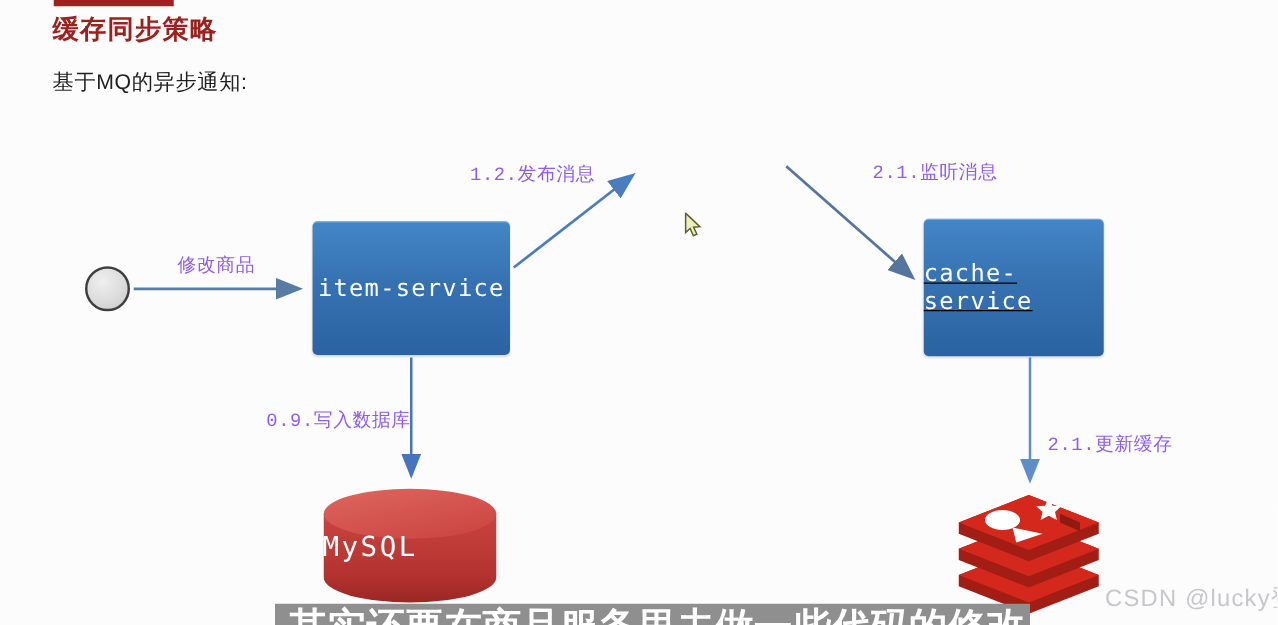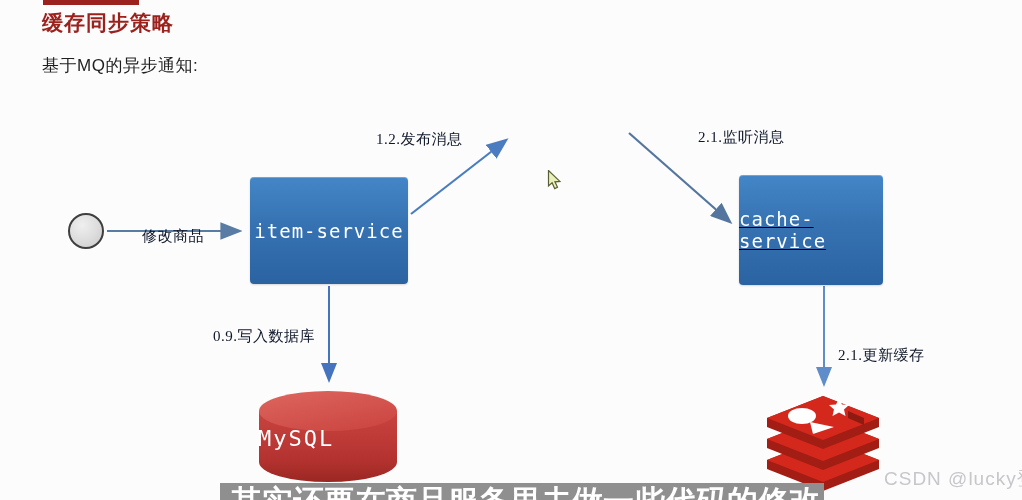--- a/index.html
+++ b/index.html
@@ -27,23 +27,23 @@
   .mq-wrap{position:absolute;left:511px;top:101px;width:120px;height:66px;}
   .mq-label{position:absolute;left:0;top:0;width:104px;height:66px;display:flex;align-items:center;justify-content:center;
     color:#fdeecb;font-family:"DejaVu Sans Mono","Liberation Mono",monospace;font-size:21px;font-weight:bold;letter-spacing:2px;}
 
   .mysql-wrap{position:absolute;left:258px;top:390px;width:140px;height:94px;}
   .mysql-label{position:absolute;left:0;top:36px;width:140px;color:#ffffff;
     font-family:"DejaVu Sans Mono","Liberation Mono",monospace;font-size:22px;letter-spacing:2px;}
 
   .redis-wrap{position:absolute;left:766px;top:394px;width:114px;height:100px;}
 
-  .edge-label{position:absolute;font-size:15px;color:#0f172a;letter-spacing:0.5px;white-space:nowrap;
-    font-family:Liberation Serif, serif;}
-  .lbl-modify{left:142px;top:203px;margin-top:24px;}
+  .edge-label{position:absolute;font-size:15px;color:#8b5cf6;letter-spacing:0.5px;white-space:nowrap;
+    font-family:Liberation Mono, monospace;}
+  .lbl-modify{left:142px;top:203px;}
   .lbl-publish{left:376px;top:130px;}
   .lbl-listen{left:666px;top:128px;margin-left:32px;}
   .lbl-write{left:213px;top:327px;}
   .lbl-update{left:838px;top:346px;}
 
   .cursor{position:absolute;left:547px;top:170px;}
 
   .caption-bar{position:absolute;left:220px;top:483px;width:604px;height:17px;background:#8f8f8f;overflow:hidden;}
   .caption-bar span{display:block;margin:3px 0 0 11px;font-size:31px;line-height:31px;font-weight:bold;color:#ffffff;white-space:nowrap;}
 

